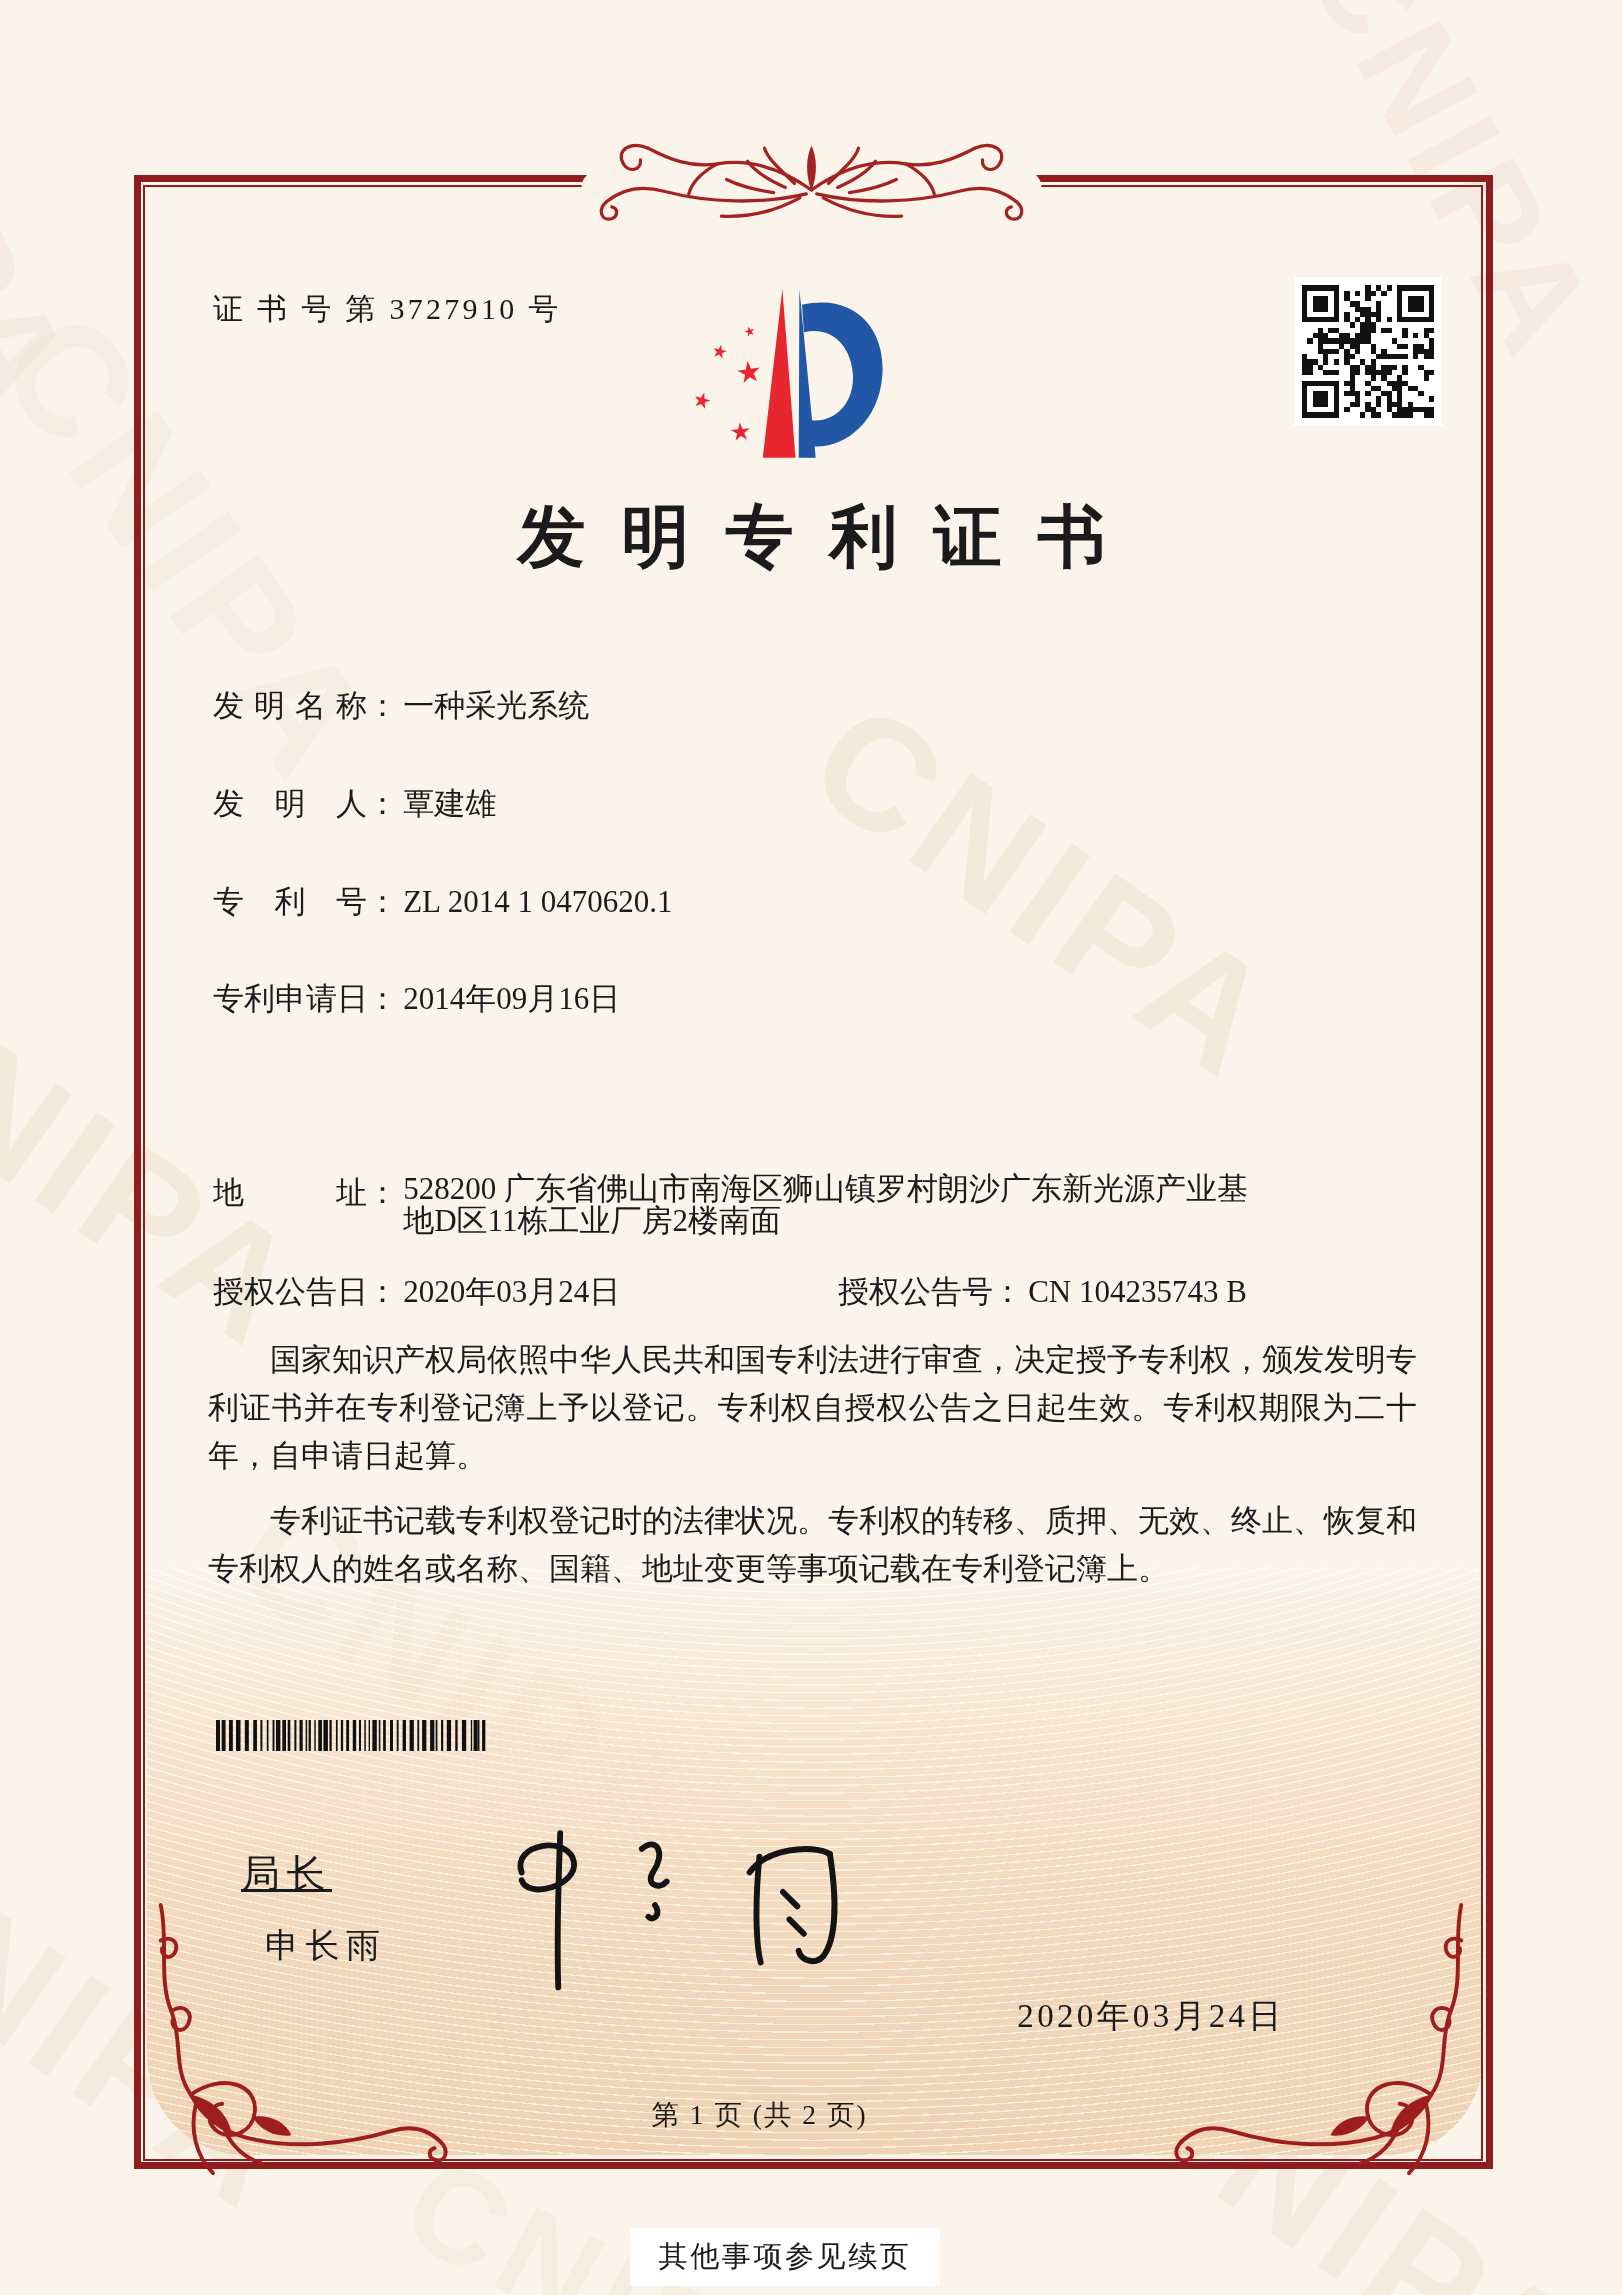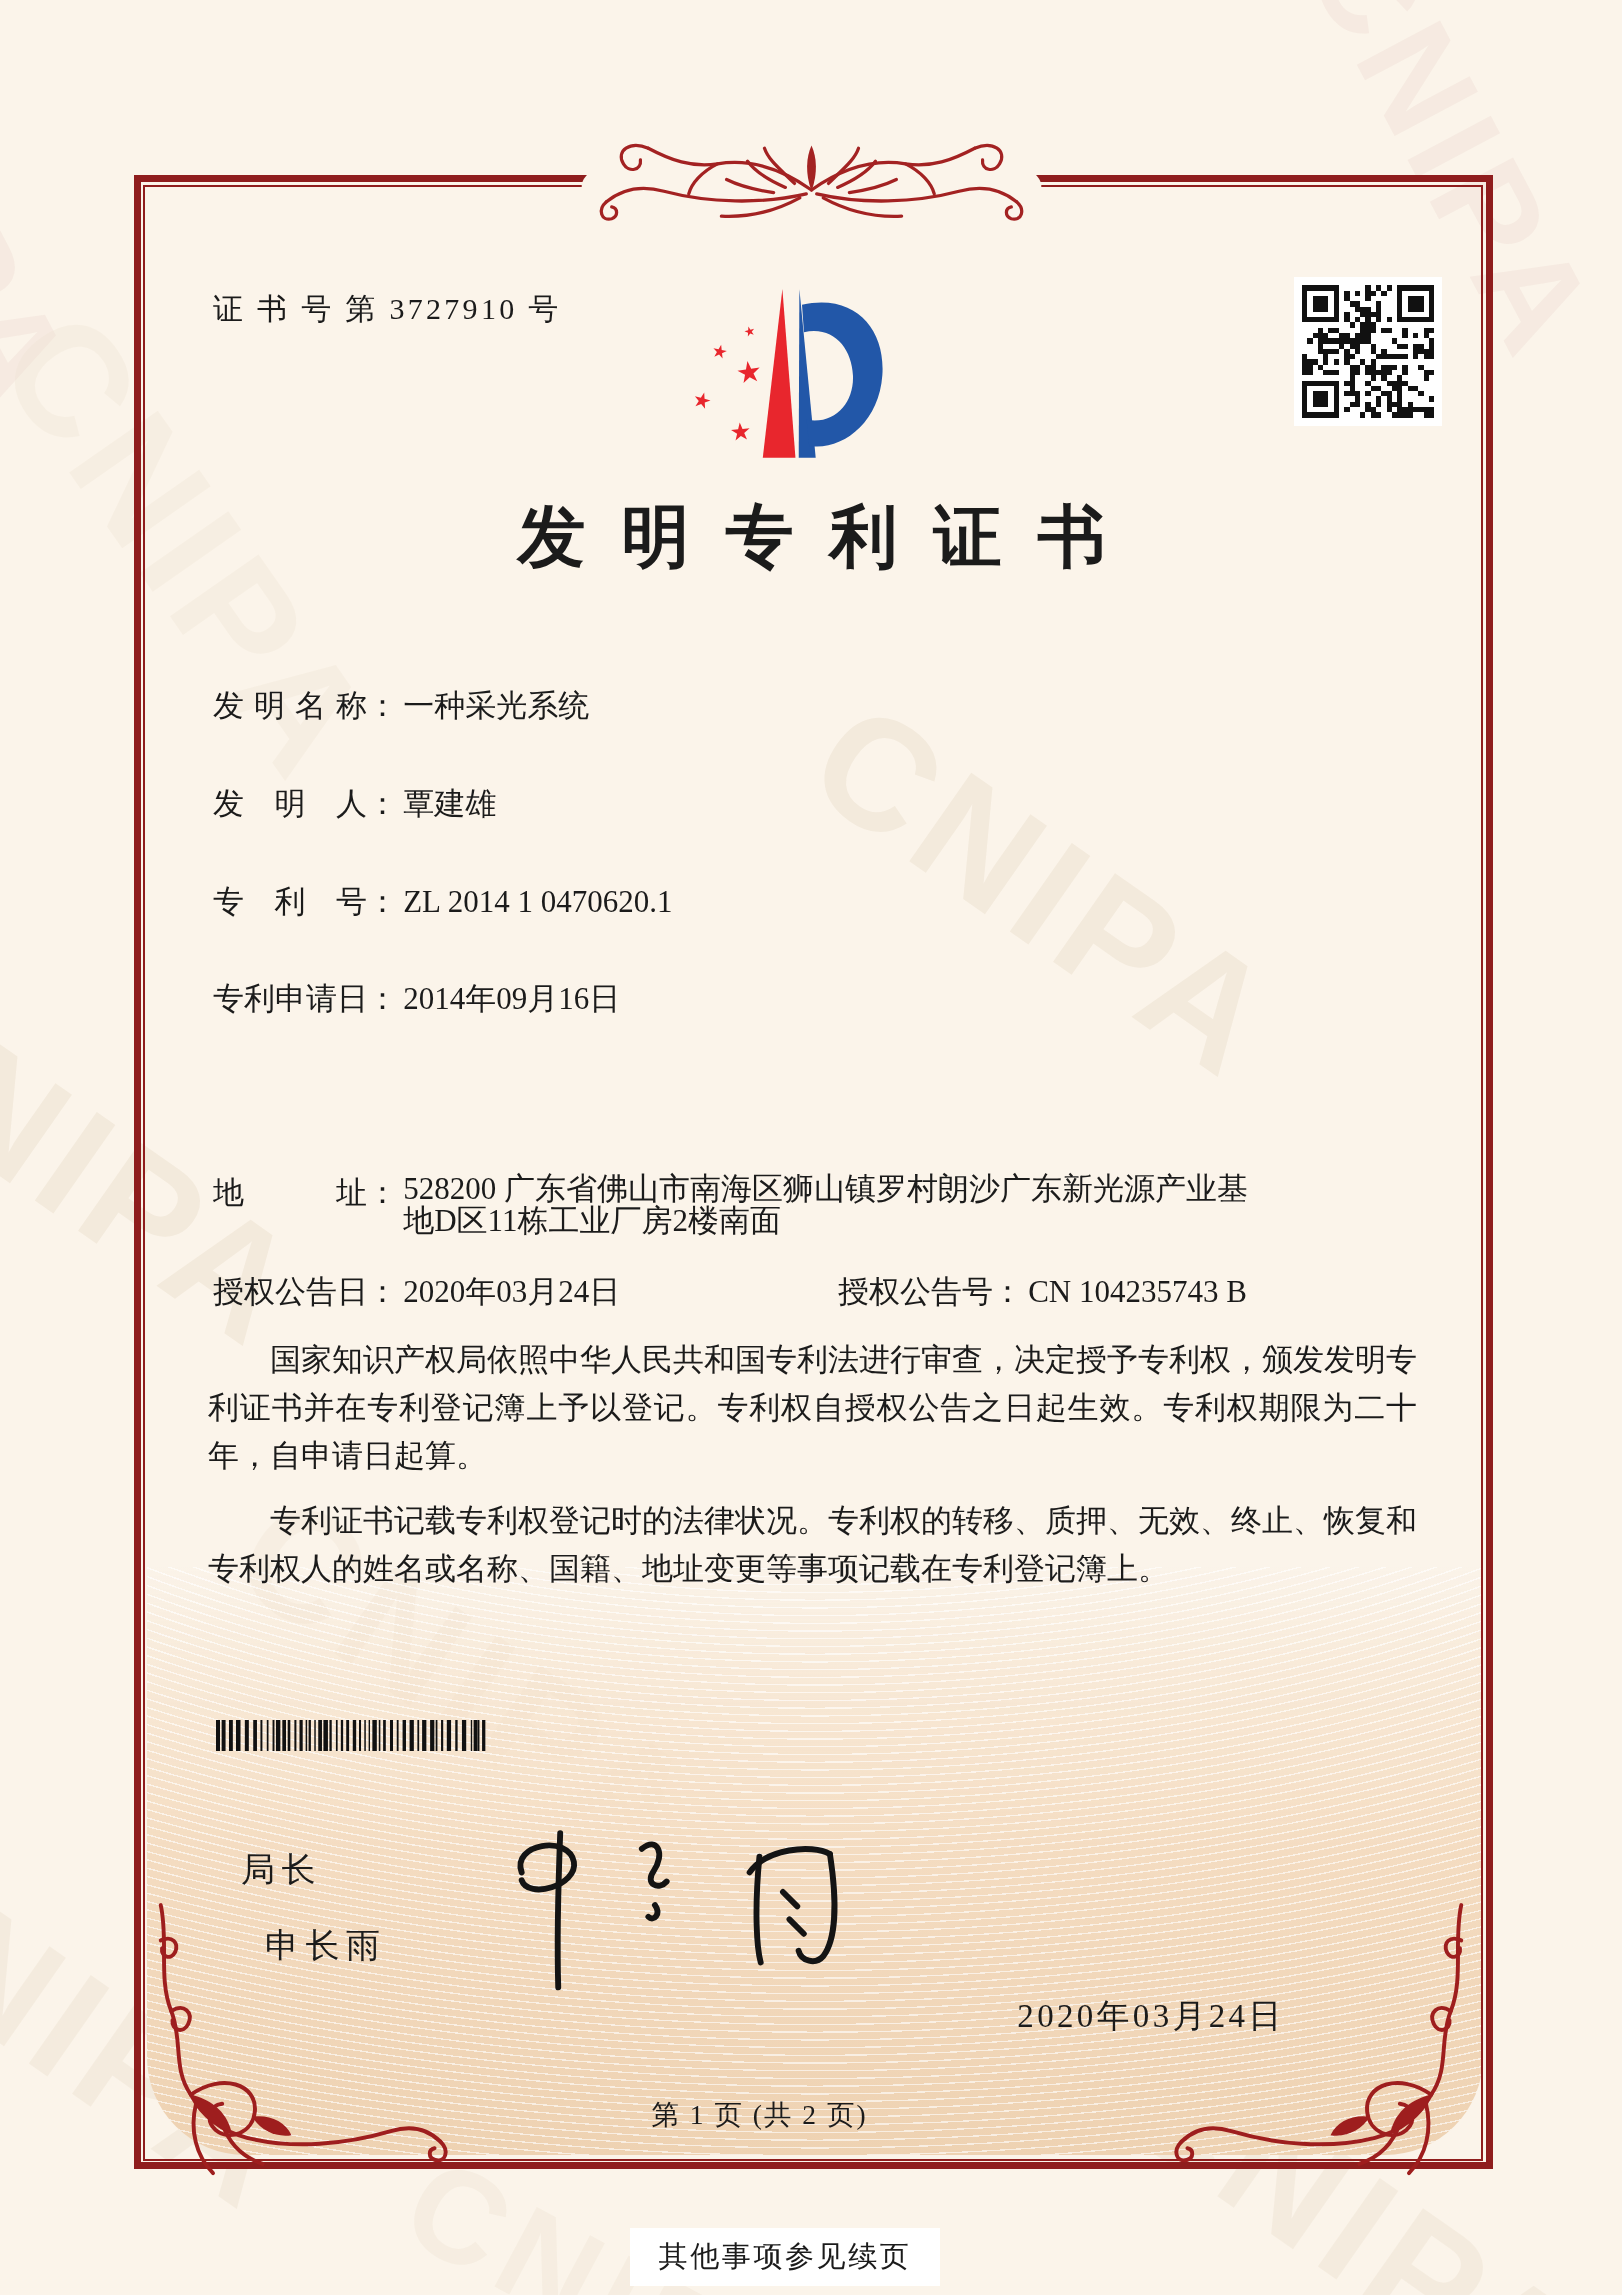--- a/index.html
+++ b/index.html
@@ -63,21 +63,21 @@
   .val{padding-left:5.2px;}
   .r6{white-space:normal;}
   .r6 .val{display:inline-block;width:860px;vertical-align:top;line-height:32px;}
   .pair2{position:absolute;left:625px;top:0;white-space:nowrap;}
   .body-text{
     left:208px;width:1209px;top:1336px;
     font-size:31px;line-height:48px;text-align:justify;
   }
   .body-text p{margin:0 0 17px 0;text-indent:2em;}
   .barcode{left:216px;top:1720px;}
-  .director-title{left:241px;top:1847px;font-size:34px;letter-spacing:6.5px;}
+  .director-title{left:241px;top:1847px;font-size:39px;letter-spacing:6.5px;text-decoration:underline;}
   .director-name{left:241px;top:1923px;font-size:34px;letter-spacing:6.5px;margin-left:24px;}
   .signature{left:393px;top:1794px;}
   .sign-date{left:968px;top:1994px;width:366px;text-align:center;font-size:33px;letter-spacing:3.3px;}
   .page-info{left:563px;width:393px;top:2097px;text-align:center;font-size:27.5px;letter-spacing:2px;}
   .footer-note{left:602px;width:366px;top:2186px;text-align:center;font-size:29px;margin-top:42px;}
   .footer-note span{background:#ffffff;display:inline-block;padding:9.2px 29px;letter-spacing:2.6px;}
 </style>
 </head>
 <body>
 

